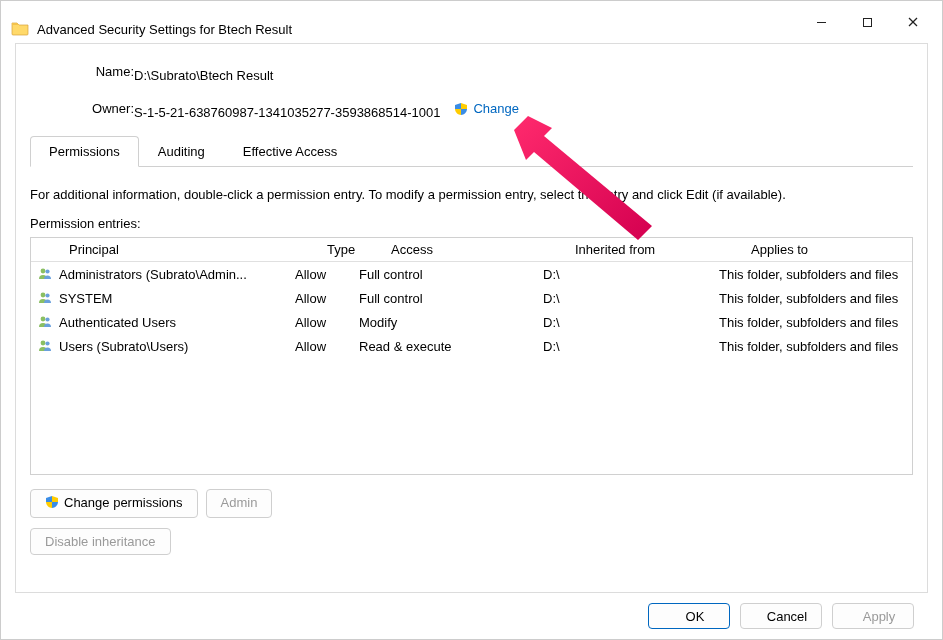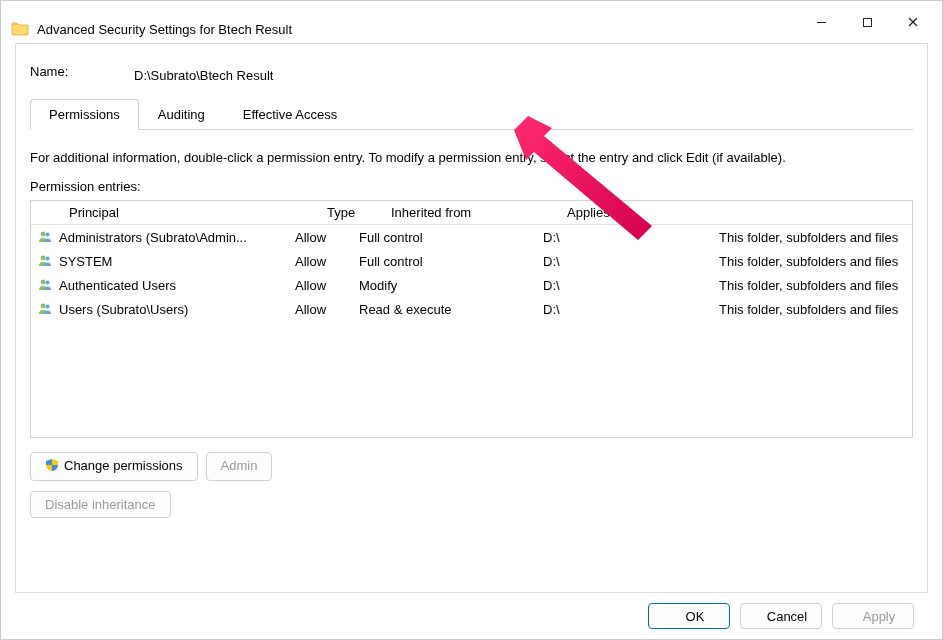--- a/index.html
+++ b/index.html
@@ -76,20 +76,21 @@
     }
 
     .info-row {
       display: flex;
       align-items: center;
       margin-bottom: 14px;
     }
     .info-label {
       width: 104px;
       color: #000;
+      text-align: right;
     }
     .info-value {
       color: #000;
       margin-top: 8px;
     }
     .uac-shield {
       margin-left: 14px;
       margin-right: 5px;
       display: inline-flex;
     }
@@ -262,36 +263,51 @@
   </div>
 
   <div class="content">
     <div class="inner-panel">
 
       <div class="info-row">
         <span class="info-label">Name:</span>
         <span class="info-value">D:\Subrato\Btech Result</span>
       </div>
 
+      <div class="info-row">
+        <span class="info-label">Owner:</span>
+        <span class="info-value">S-1-5-21-638760987-1341035277-3593868514-1001</span>
+        <span class="uac-shield">
+          <svg width="14" height="14" viewBox="0 0 14 14">
+            <path d="M7 1 L13 3 V7 C13 10 10 13 7 13 C4 13 1 10 1 7 V3 Z" fill="#fff"></path>
+            <path d="M7 1 L13 3 V7 H7 Z" fill="#ffcc00"></path>
+            <path d="M7 1 L1 3 V7 H7 Z" fill="#3a8de6"></path>
+            <path d="M7 7 H13 C13 10 10 13 7 13 Z" fill="#3a8de6"></path>
+            <path d="M7 7 H1 C1 10 4 13 7 13 Z" fill="#ffcc00"></path>
+          </svg>
+        </span>
+        <a class="change-link">Change</a>
+      </div>
 
       <div class="tabs">
         <div class="tab active">Permissions</div>
         <div class="tab">Auditing</div>
         <div class="tab">Effective Access</div>
       </div>
 
       <div class="tab-body">
 
         <div class="instruction">For additional information, double-click a permission entry. To modify a permission entry, select the entry and click Edit (if available).</div>
         <div class="entries-label">Permission entries:</div>
 
         <div class="perm-table">
           <div class="perm-header">
             <span class="col col-principal">Principal</span>
             <span class="col col-type">Type</span>
+            <span class="col col-access">Access</span>
             <span class="col col-inherited">Inherited from</span>
             <span class="col col-applies">Applies to</span>
           </div>
 
           <div class="perm-row">
             <span class="col-icon">
               <svg width="16" height="16" viewBox="0 0 16 16">
                 <circle cx="6" cy="5" r="2.4" fill="#8bbf63"></circle>
                   <path d="M2 13 q0 -4 4 -4 t4 4 z" fill="#8bbf63"></path>
                 <circle cx="10.5" cy="5.5" r="2.1" fill="#6aa0dc"></circle>

